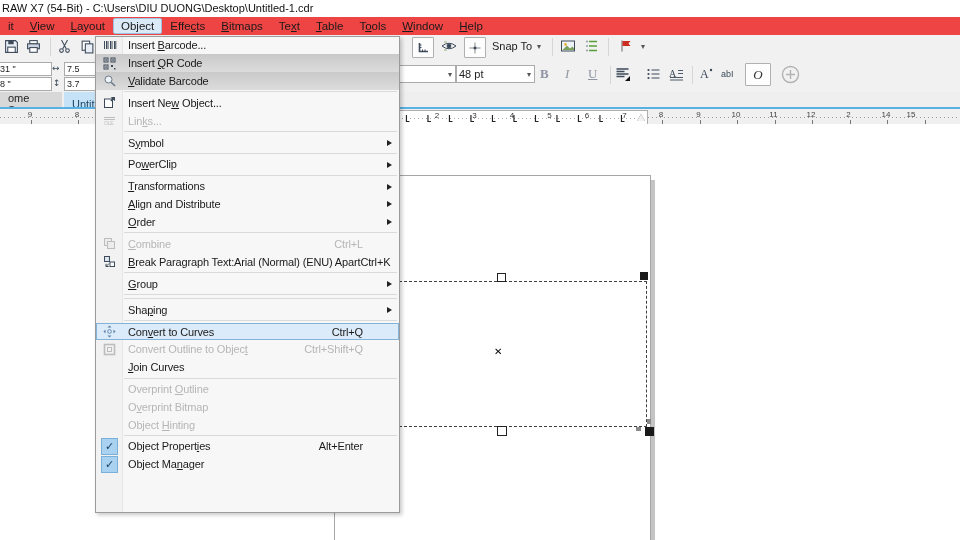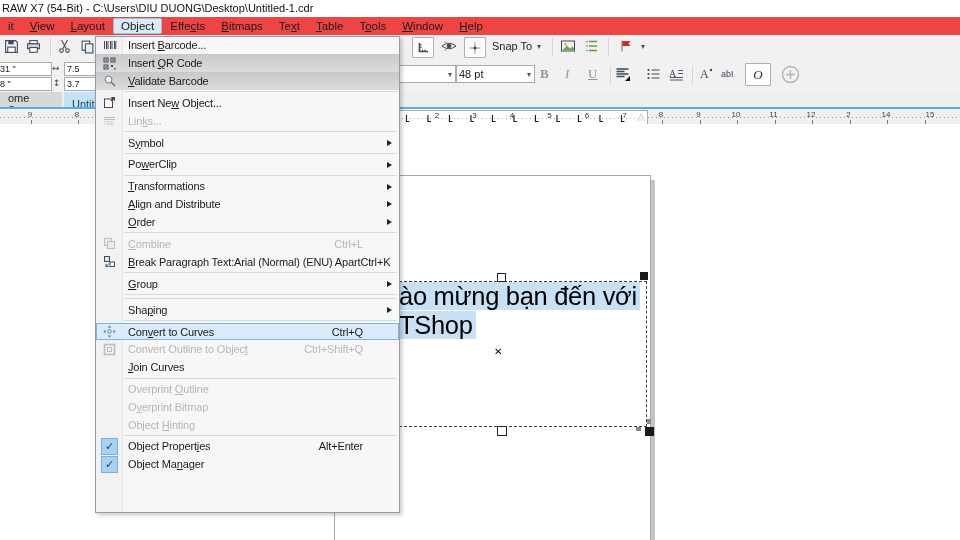--- a/index.html
+++ b/index.html
@@ -254,21 +254,21 @@
         <span class="rnum" style="left: 736px;">10</span>
         <span class="rtick" style="left: 737px;"></span>
         <span class="rnum" style="left: 773.5px;">11</span>
         <span class="rtick" style="left: 774.5px;"></span>
         <span class="rnum" style="left: 811px;">12</span>
         <span class="rtick" style="left: 812px;"></span>
         <span class="rnum" style="left: 848.5px;">2</span>
         <span class="rtick" style="left: 849.5px;"></span>
         <span class="rnum" style="left: 886px;">14</span>
         <span class="rtick" style="left: 887px;"></span>
-        <span class="rnum" style="left: 930px;">15</span>
+        <span class="rnum" style="left: 911px;">15</span>
         <span class="rtick" style="left: 924.5px;"></span>
       </div>
     <div id="textruler">
       <div class="trdots"></div>
       <span class="trtri"></span>
     <span class="trnum" style="left: 37px;">2</span>
         <span class="trnum" style="left: 74.5px;">3</span>
         <span class="trnum" style="left: 112px;">4</span>
         <span class="trnum" style="left: 149.5px;">5</span>
         <span class="trnum" style="left: 187px;">6</span>
@@ -287,24 +287,20 @@
       </div>
   </div>
 
   <div class="abs" id="canvas">
 
     <div class="pageline" style="left:334px;top:51px;width:317px;height:1px"></div>
     <div class="pageline" style="left:650px;top:51px;width:1px;height:365px"></div>
     <div class="pageshadow" style="left:651px;top:56px;width:4px;height:360px"></div>
     <div class="pageline" style="left:334px;top:387px;width:1px;height:29px"></div>
 
-    <div id="seltext" style="left:399px;top:158px">
-      <div><span class="hl">ào mừng bạn đến với</span></div>
-      <div><span class="hl">TShop</span></div>
-    </div>
     <div id="selframe" style="left:399px;top:157px;width:246px;height:144px"></div>
     <div class="handle" style="left:497px;top:149px;width:7px;height:7px"></div>
     <div class="handle black" style="left:640px;top:148px;width:6px;height:6px"></div>
     <div class="handle" style="left:497px;top:302px;width:8px;height:8px"></div>
     <div class="handle black" style="left:645px;top:303px;width:7px;height:7px"></div>
     <div class="minimark" style="left:636px;top:303px;width:5px;height:4px"></div>
     <div class="minimark" style="left:647px;top:295px;width:4px;height:5px"></div>
     <div id="centerx" style="left:494px;top:222px">✕</div>
   </div>
 

